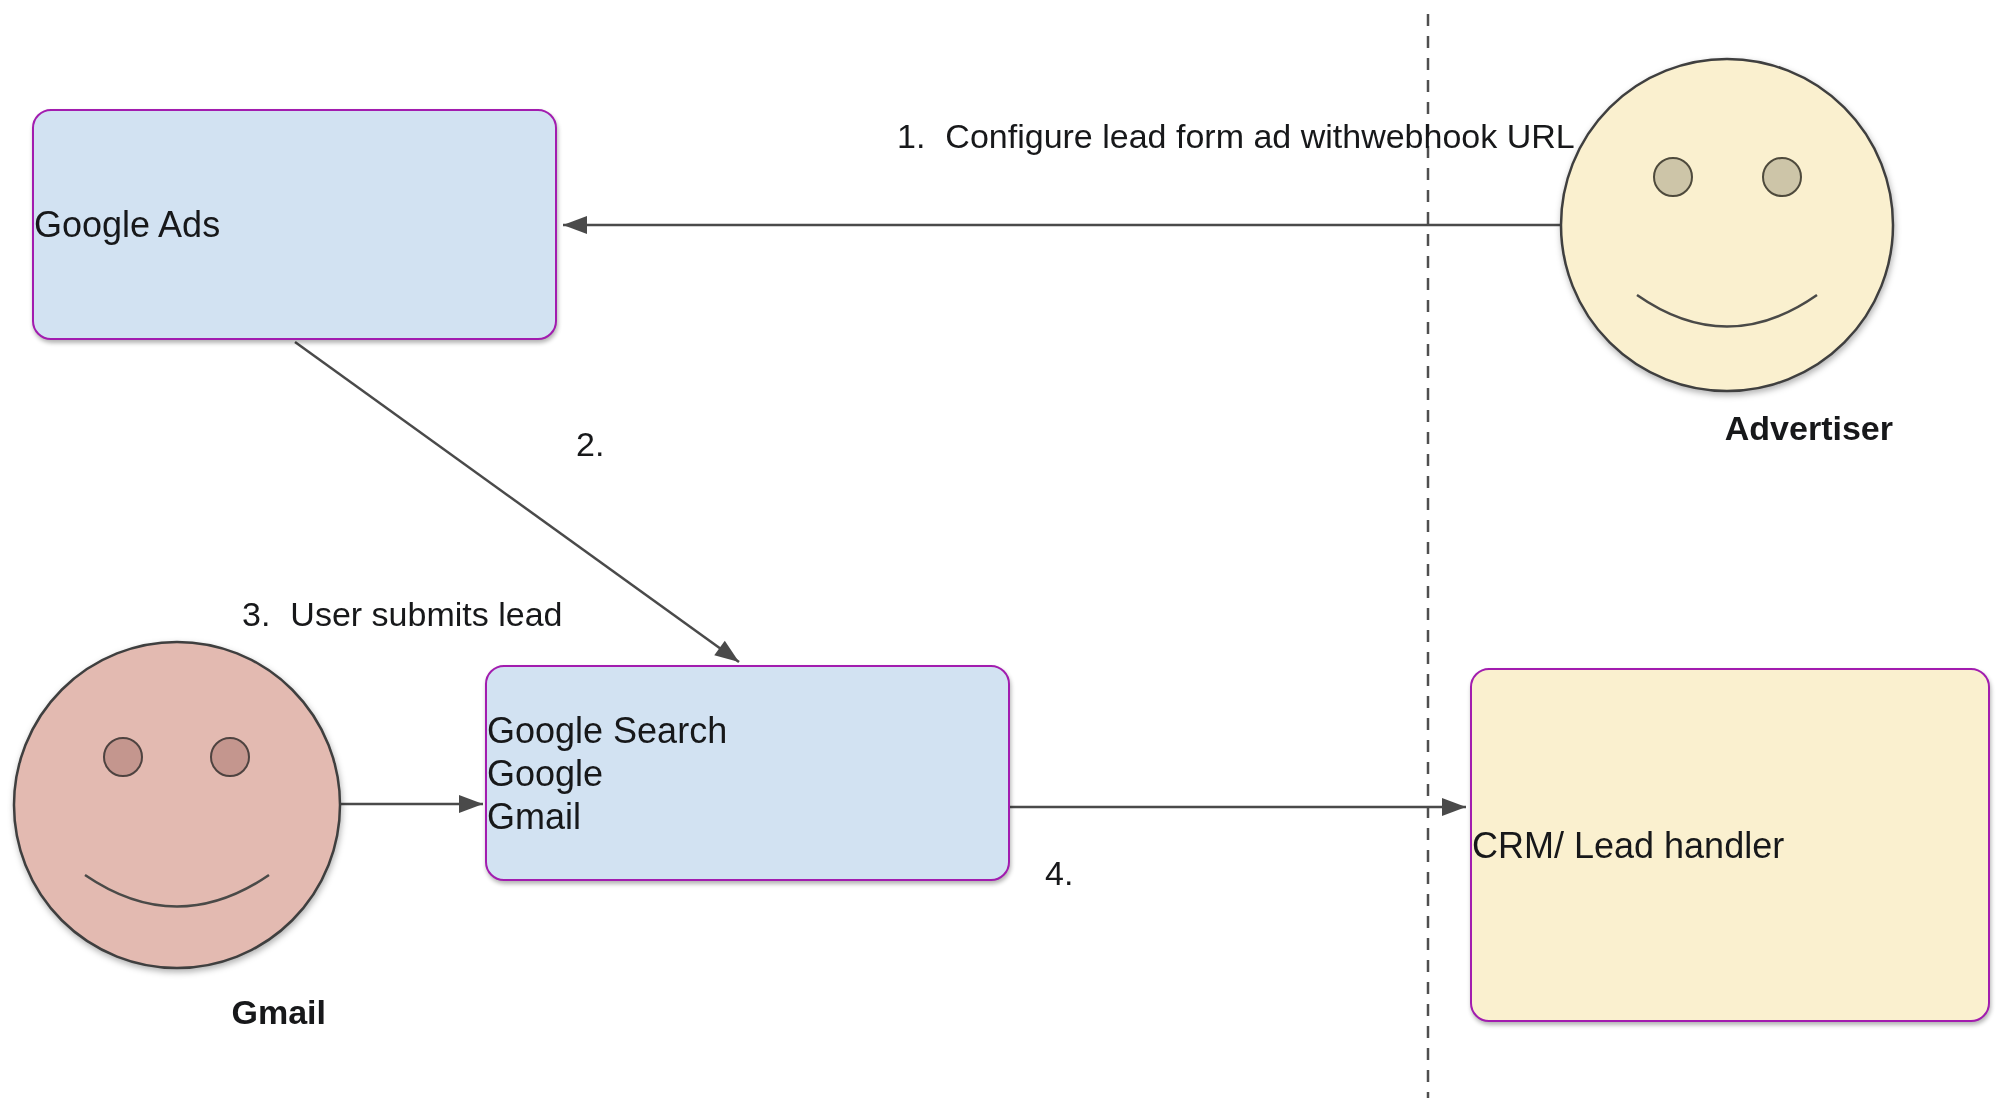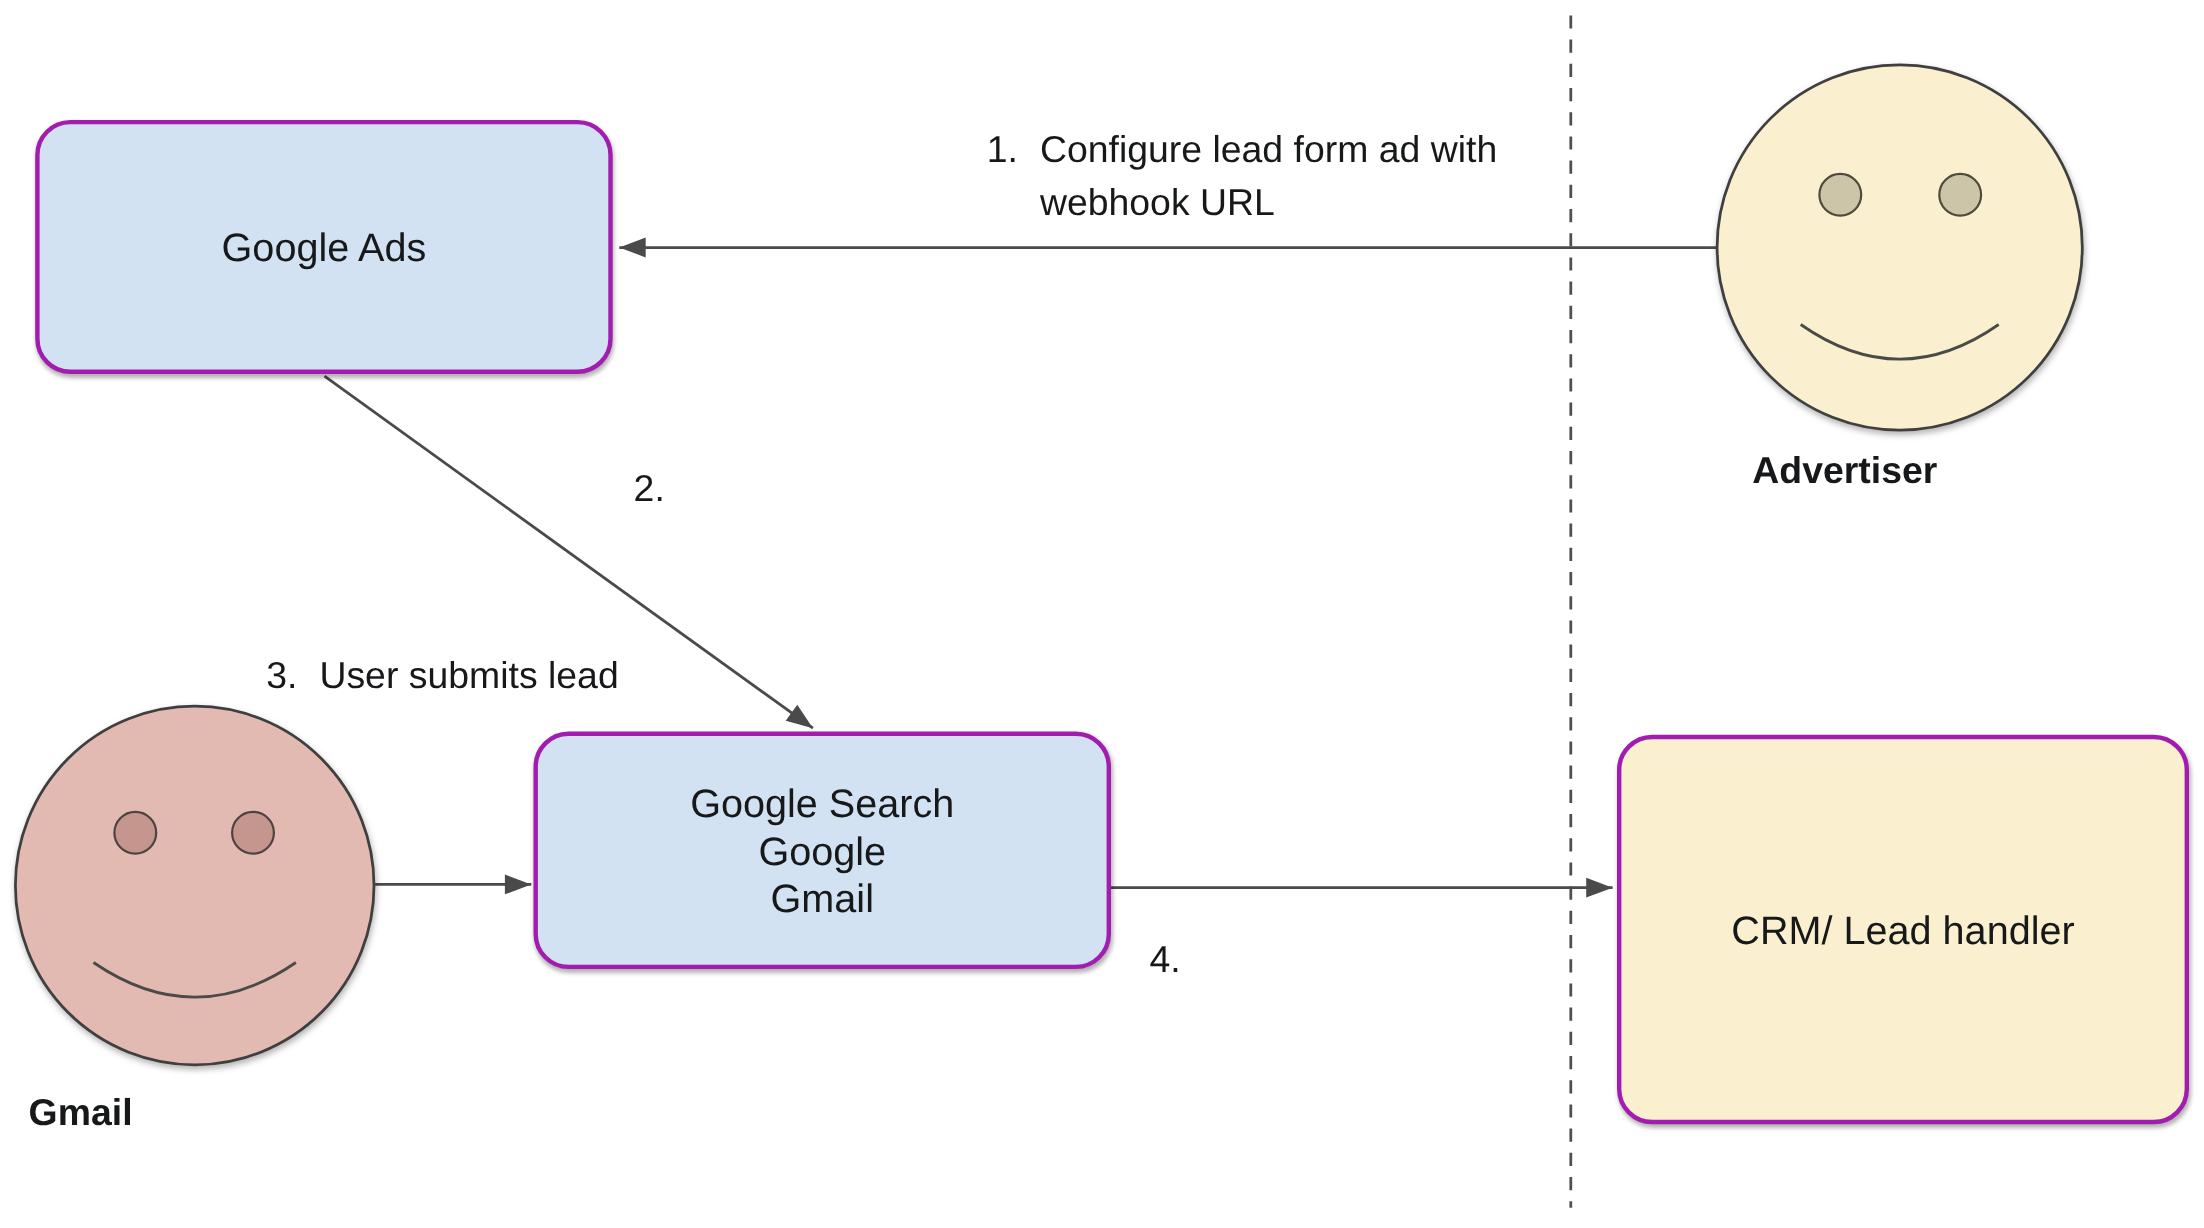--- a/index.html
+++ b/index.html
@@ -1,40 +1,40 @@
 <!DOCTYPE html>
 <html><head>
 <meta charset="utf-8">
 <style>
   html,body{margin:0;padding:0;background:#ffffff;}
   body{width:2004px;height:1116px;position:relative;overflow:hidden;
        font-family:"Liberation Sans", sans-serif;color:#17181a;}
   .canvas{position:absolute;left:0;top:0;width:2004px;height:1116px;}
   svg.layer{position:absolute;left:0;top:0;}
 
-  .node{position:absolute;display:flex;flex-direction:column;align-items:center;
-        justify-content:center;border:4px solid #a21caf;border-radius:32px;
+  .node{position:absolute;display:flex;flex-direction:column;align-items:flex-start;
+        justify-content:center;border:2px solid #a21caf;border-radius:19px;
         box-shadow:1px 3px 4px rgba(0,0,0,0.30);box-sizing:border-box;
         font-size:36px;line-height:43px;text-align:center;}
   .node.blue{background:#d2e2f2;}
   .node.yellow{background:#faf0cf;}
   .node-google-ads{left:32px;top:109px;width:525px;height:231px;}
   .node-surfaces{left:485px;top:665px;width:525px;height:216px;}
   .node-crm{left:1470px;top:668px;width:520px;height:354px;}
 
   .step{position:absolute;display:flex;align-items:flex-start;
         font-size:34px;line-height:48px;white-space:nowrap;}
   .step .num{margin-right:20px;}
-  .step .txt{display:flex;flex-direction:column;}
+  .step .txt{display:flex;flex-direction:row;}
   .step-1{left:897px;top:112px;}
   .step-2{left:576px;top:420px;}
   .step-3{left:242px;top:590px;}
   .step-4{left:1045px;top:850px;line-height:47px;}
 
-  .actor-label{position:absolute;width:300px;text-align:left;
+  .actor-label{position:absolute;width:300px;text-align:right;
                font-size:34px;font-weight:700;line-height:52px;}
   .label-advertiser{left:1593px;top:402px;}
   .label-user{left:26px;top:986px;}
 
   .face{filter:drop-shadow(1px 3px 3px rgba(0,0,0,0.30));}
 </style>
 </head>
 <body>
 
 <div class="canvas">

